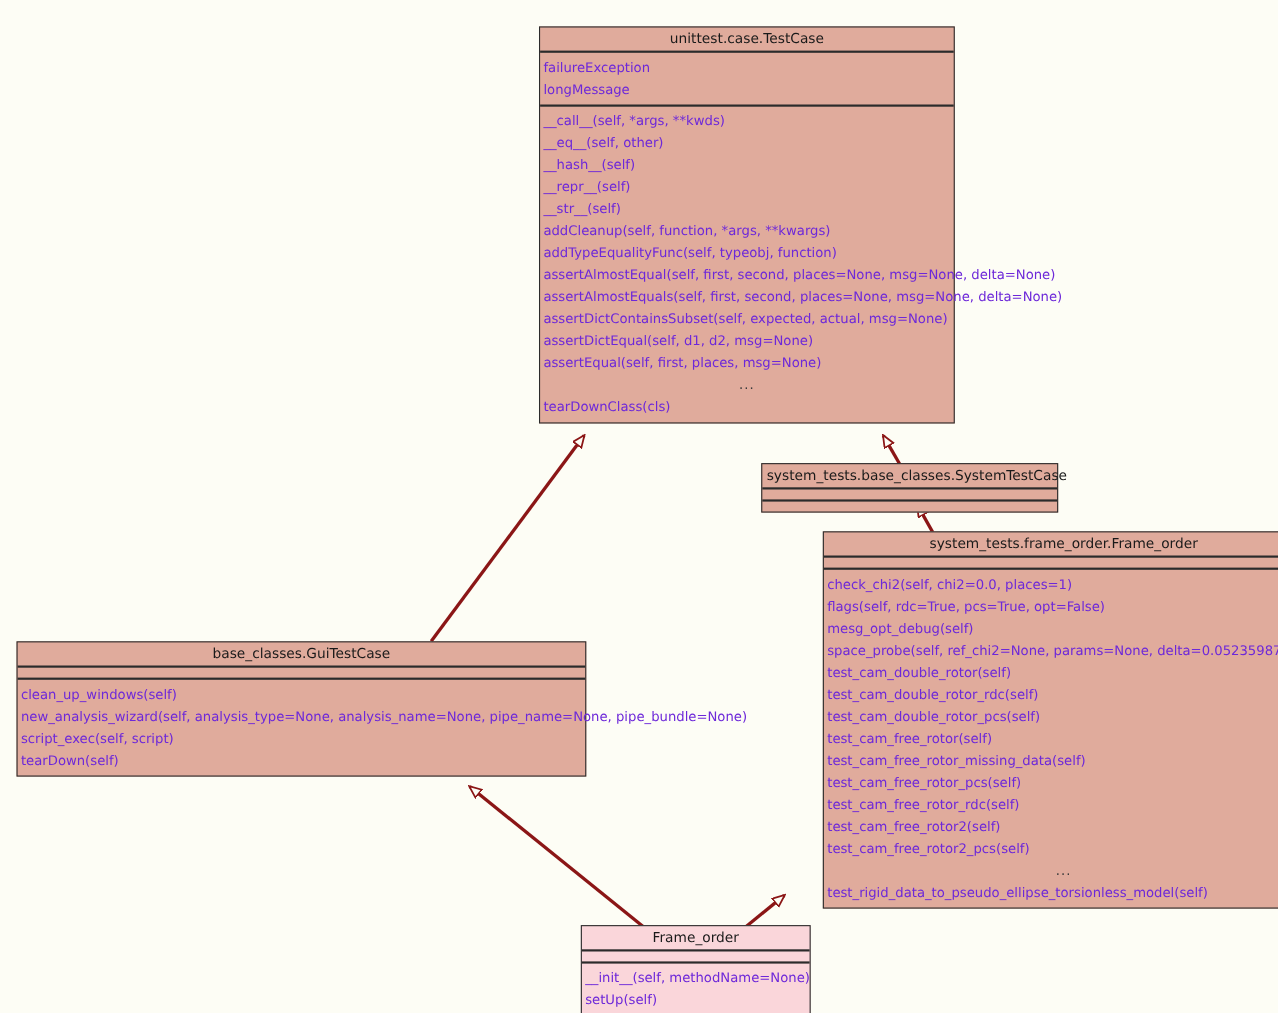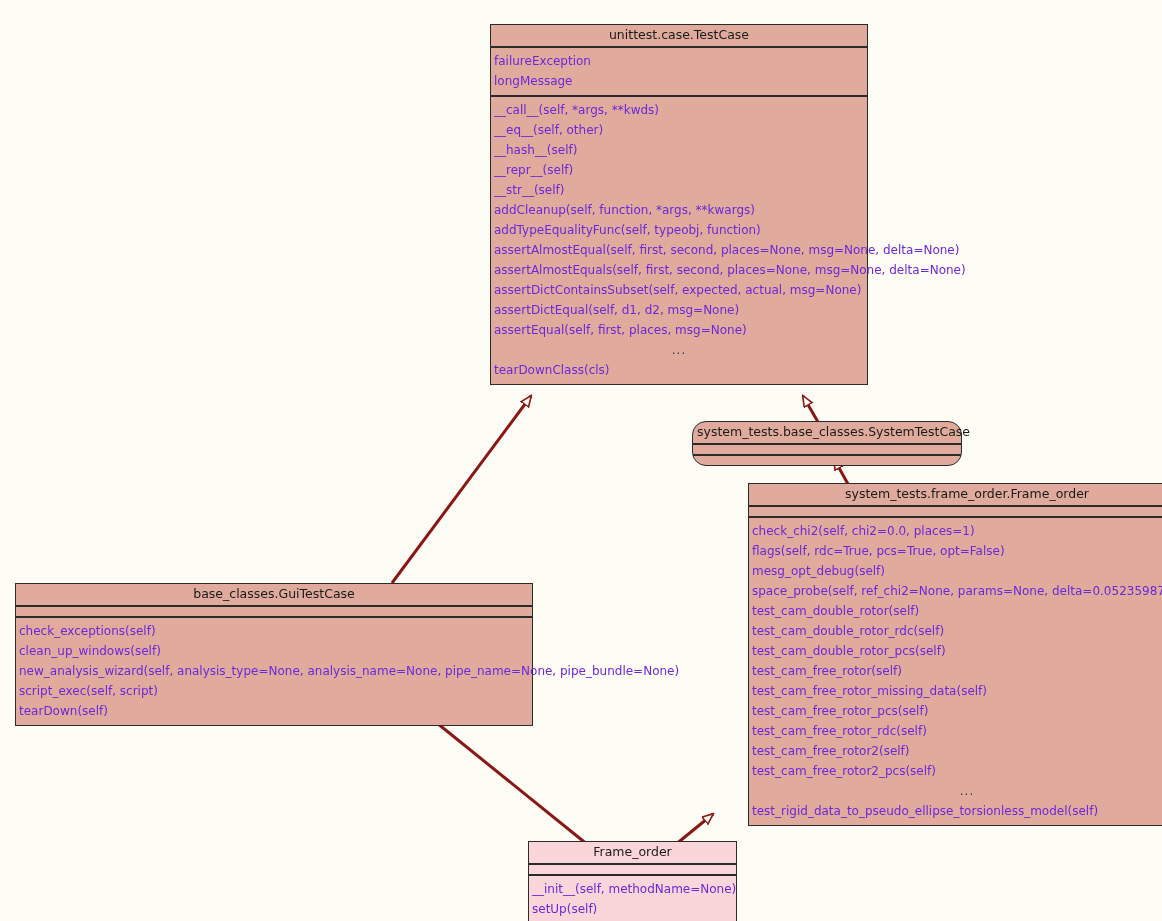--- a/index.html
+++ b/index.html
@@ -113,21 +113,21 @@
       <div class="member">assertAlmostEqual(self, first, second, places=None, msg=None, delta=None)</div>
       <div class="member">assertAlmostEquals(self, first, second, places=None, msg=None, delta=None)</div>
       <div class="member">assertDictContainsSubset(self, expected, actual, msg=None)</div>
       <div class="member">assertDictEqual(self, d1, d2, msg=None)</div>
       <div class="member">assertEqual(self, first, places, msg=None)</div>
       <div class="member ellipsis">...</div>
       <div class="member">tearDownClass(cls)</div>
     </div>
   </div>
 
-  <div class="uml-class" style="left:692px; top:421px; width:270px;border-radius:14px;">
+  <div class="uml-class" style="left:692px; top:421px; width:270px;">
     <div class="title-bar">system_tests.base_classes.SystemTestCase</div>
     <div class="compartment empty"></div>
     <div class="compartment empty"></div>
   </div>
 
   <div class="uml-class" style="left:748px; top:483px; width:438px;">
     <div class="title-bar">system_tests.frame_order.Frame_order</div>
     <div class="compartment empty"></div>
     <div class="compartment items">
       <div class="member">check_chi2(self, chi2=0.0, places=1)</div>
@@ -145,21 +145,20 @@
       <div class="member">test_cam_free_rotor2_pcs(self)</div>
       <div class="member ellipsis">...</div>
       <div class="member">test_rigid_data_to_pseudo_ellipse_torsionless_model(self)</div>
     </div>
   </div>
 
   <div class="uml-class" style="left:15px; top:583px; width:518px;">
     <div class="title-bar">base_classes.GuiTestCase</div>
     <div class="compartment empty"></div>
     <div class="compartment items">
-      <div class="member">check_exceptions(self)</div>
       <div class="member">clean_up_windows(self)</div>
       <div class="member">new_analysis_wizard(self, analysis_type=None, analysis_name=None, pipe_name=None, pipe_bundle=None)</div>
       <div class="member">script_exec(self, script)</div>
       <div class="member">tearDown(self)</div>
     </div>
   </div>
 
   <div class="uml-class light" style="left:528px; top:841px; width:209px;">
     <div class="title-bar">Frame_order</div>
     <div class="compartment empty"></div>

